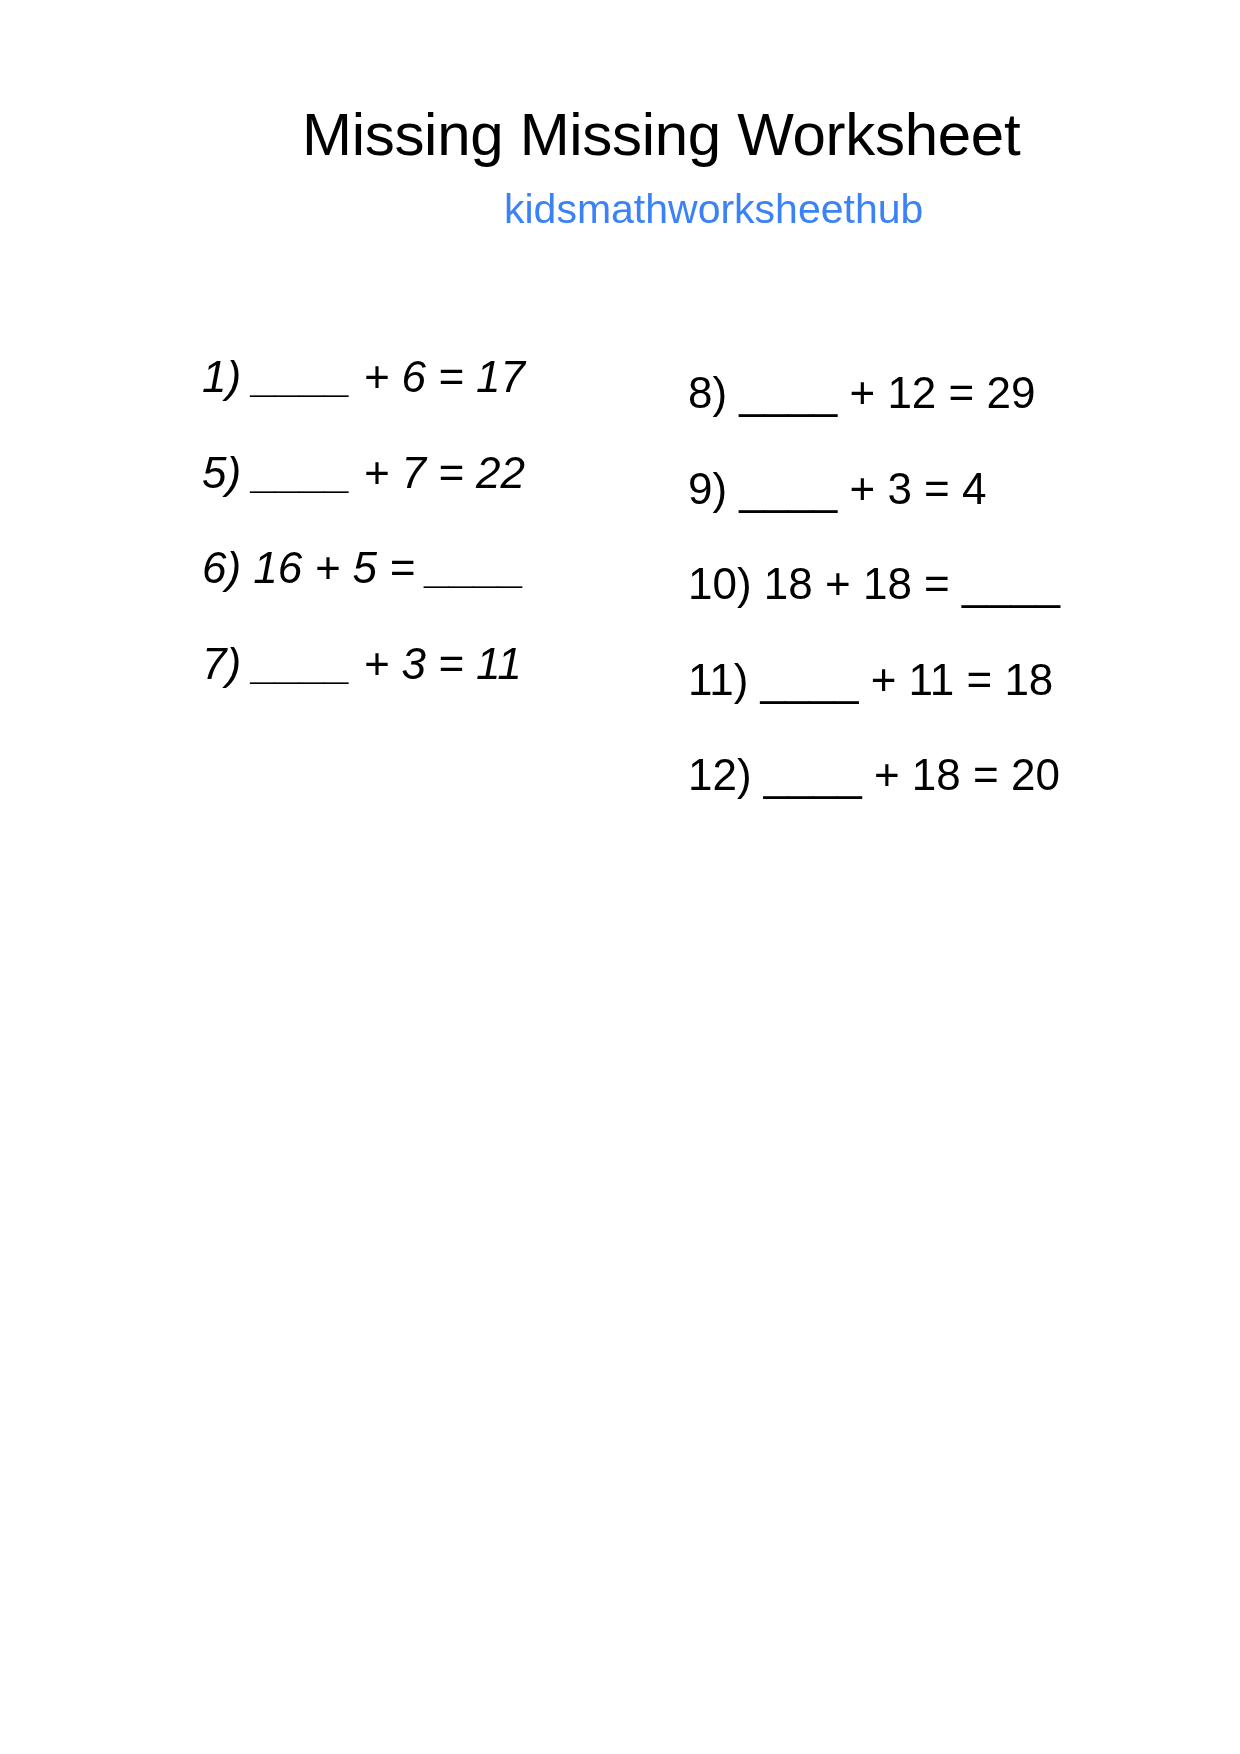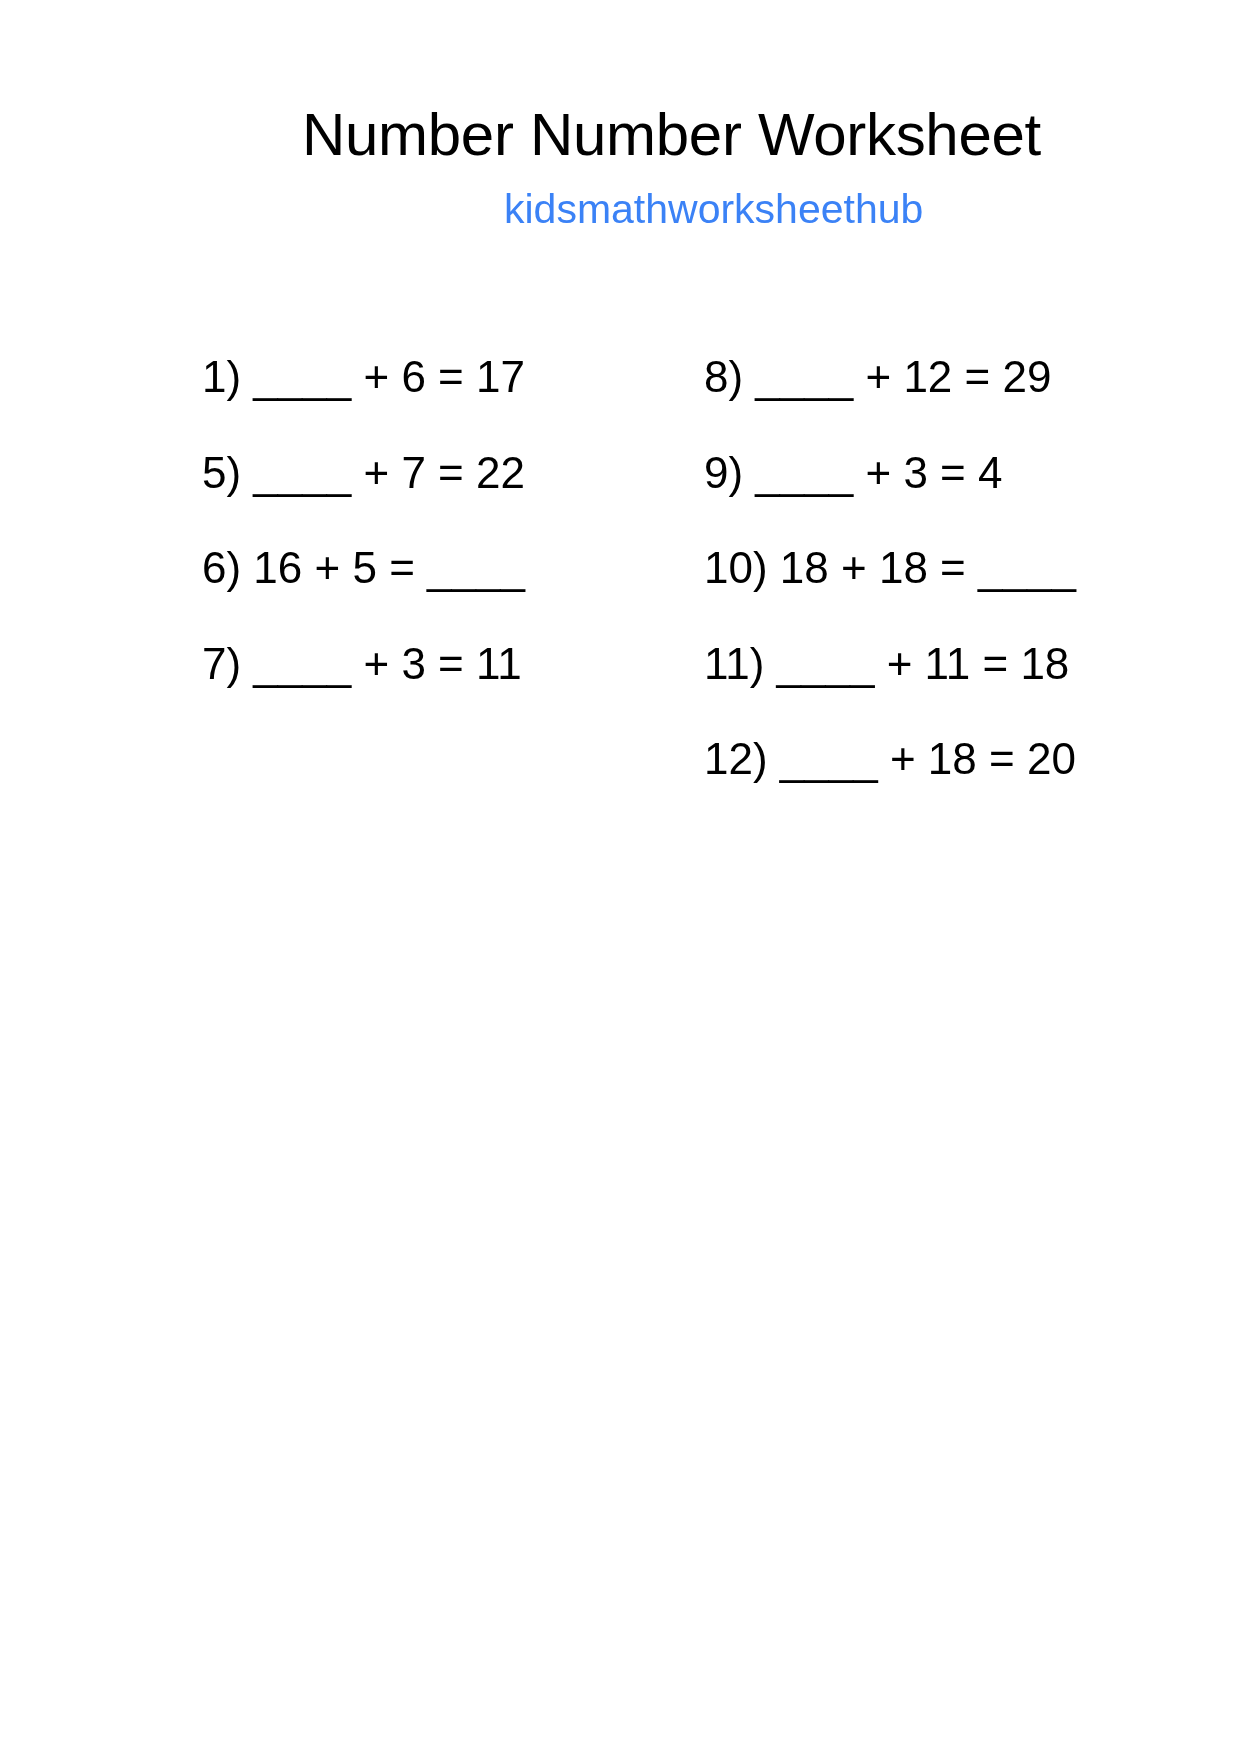--- a/index.html
+++ b/index.html
@@ -3,28 +3,28 @@
 <meta charset="utf-8">
 <style>
   html, body { margin:0; padding:0; background:#ffffff; }
   body { width:1240px; height:1754px; position:relative; overflow:hidden;
          font-family:"Liberation Sans", sans-serif; color:#000; }
   .title { position:absolute; left:302px; top:100px; font-size:60px; line-height:70px;
            white-space:nowrap; letter-spacing:-0.3px; }
   .subtitle { position:absolute; left:504px; top:185px; font-size:41px; line-height:48px;
               color:#3b82f6; white-space:nowrap; }
   .col { position:absolute; top:352px; }
-  .col.left { left:202px; }
-  .col.right { left:704px; }
+  .col.left { left:202px;font-style:italic; }
+  .col.right { left:688px;margin-top:16px; }
   .problem { height:95.5px; font-size:44px; line-height:50px; white-space:nowrap; }
 </style>
 </head>
 <body>
 
-<div class="title">Number Number Worksheet</div>
+<div class="title">Missing Missing Worksheet</div>
 <div class="subtitle">kidsmathworksheethub</div>
 
 <div class="col left">
   <div class="problem">1) ____ + 6 = 17</div>
   <div class="problem">5) ____ + 7 = 22</div>
   <div class="problem">6) 16 + 5 = ____</div>
   <div class="problem">7) ____ + 3 = 11</div>
 </div>
 
 <div class="col right">

